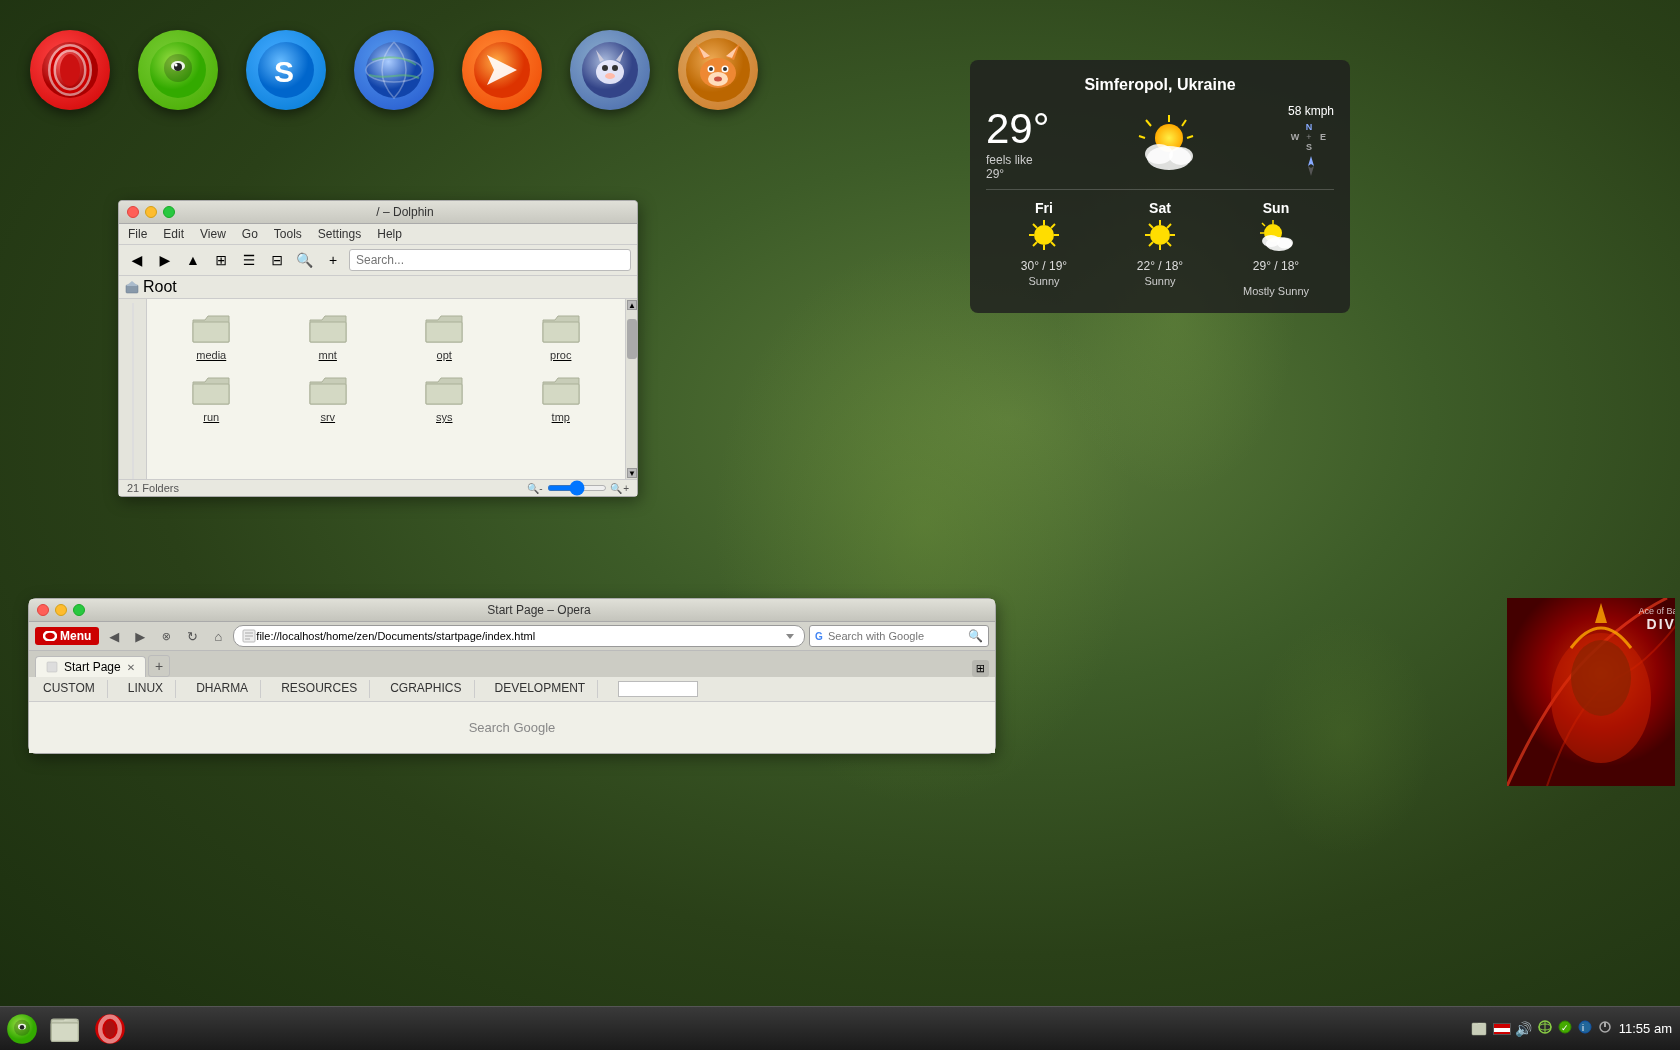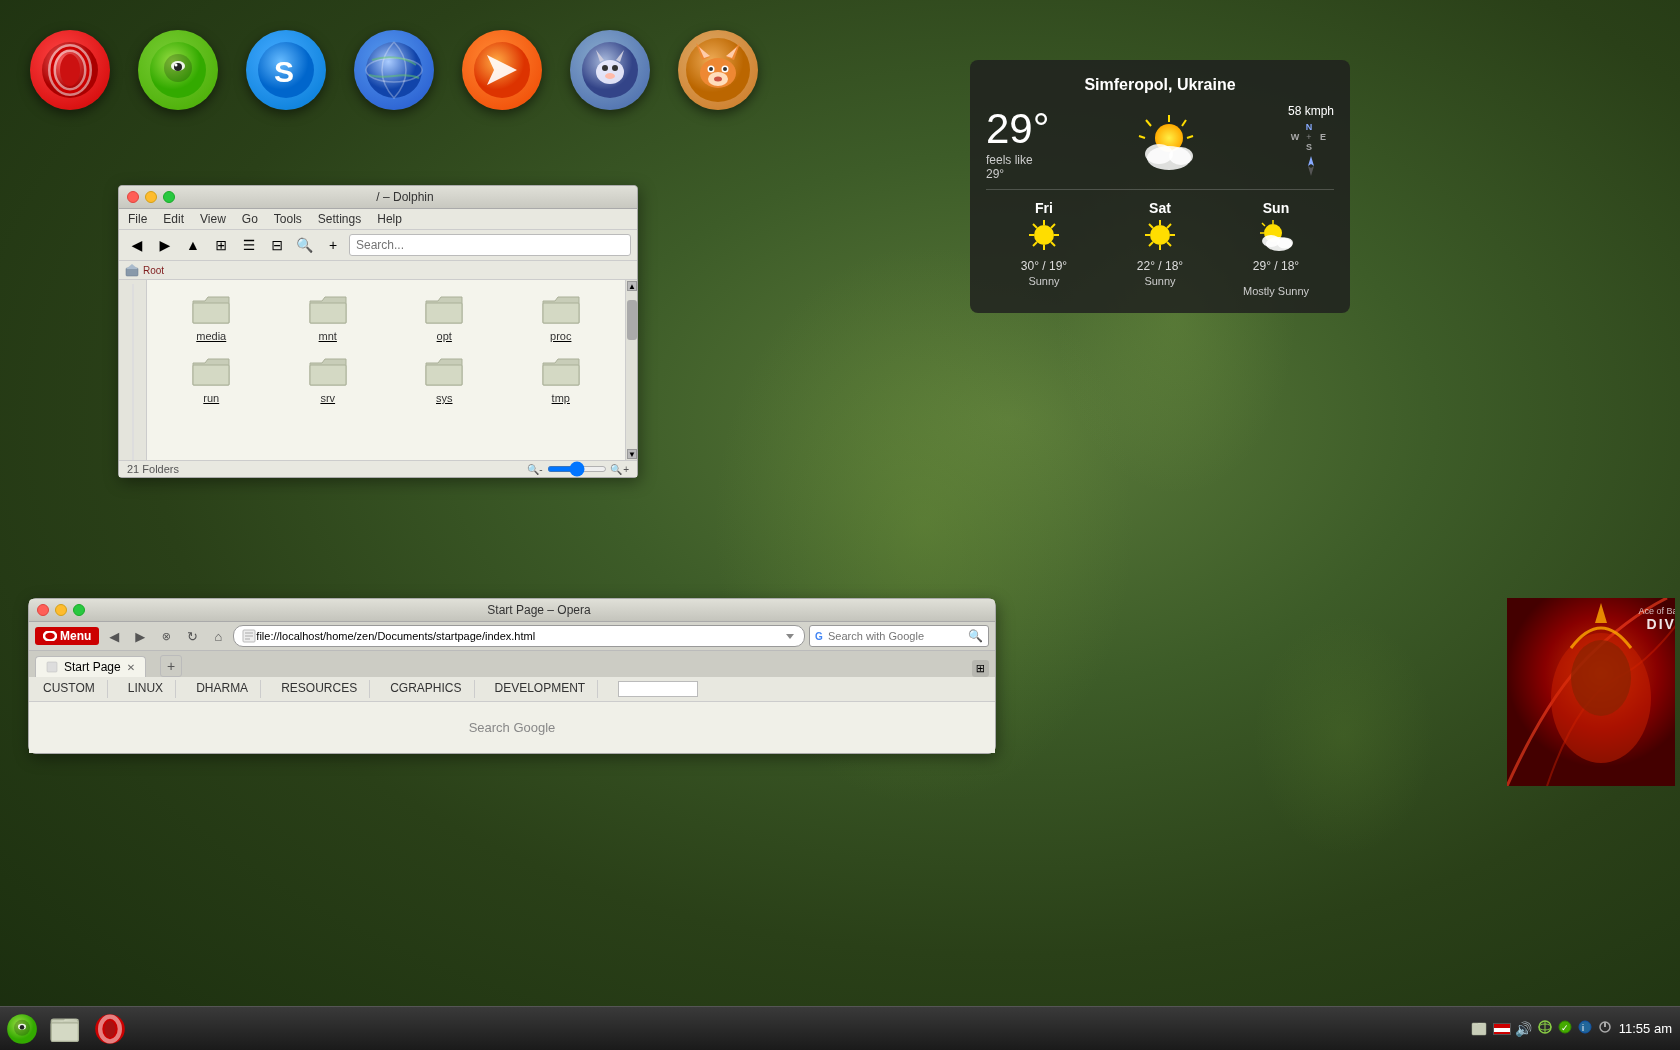--- a/index.html
+++ b/index.html
@@ -246,21 +246,21 @@
 
     .sun-icon-sm {
       width: 38px;
       height: 38px;
       margin: 0 auto;
     }
 
     
     #dolphin {
       position: absolute;
-      top: 185px;
+      top: 200px;
       left: 118px;
       width: 520px;
       background: #f0f0e8;
       border: 1px solid #aaa;
       border-radius: 4px;
       box-shadow: 2px 4px 16px rgba(0,0,0,0.4);
       font-size: 12px;
     }
 
     .dolphin-titlebar {
@@ -356,22 +356,22 @@
       overflow: hidden;
       position: relative;
     }
 
     .dolphin-location-bar {
       background: #e8e8e0;
       border-bottom: 1px solid #ccc;
       padding: 2px 6px;
       display: flex;
       align-items: center;
-      font-size: 10px;
-      color: #7f1d1d;
+      font-size: 16px;
+      color: #000000;
     }
 
     .folder-grid {
       display: grid;
       grid-template-columns: repeat(4, 1fr);
       gap: 4px;
       padding: 4px;
     }
 
     .folder-item {
@@ -529,21 +529,21 @@
       font-size: 11px;
       width: 140px;
       background: transparent;
     }
 
     .opera-tabs {
       background: #ccccC4;
       padding: 4px 6px 0;
       display: flex;
       align-items: flex-end;
-      gap: 14px;
+      gap: 2px;
     }
 
     .opera-tab {
       background: #e0e0d8;
       border: 1px solid #bbb;
       border-bottom: none;
       border-radius: 4px 4px 0 0;
       padding: 3px 10px;
       font-size: 12px;
       cursor: pointer;

